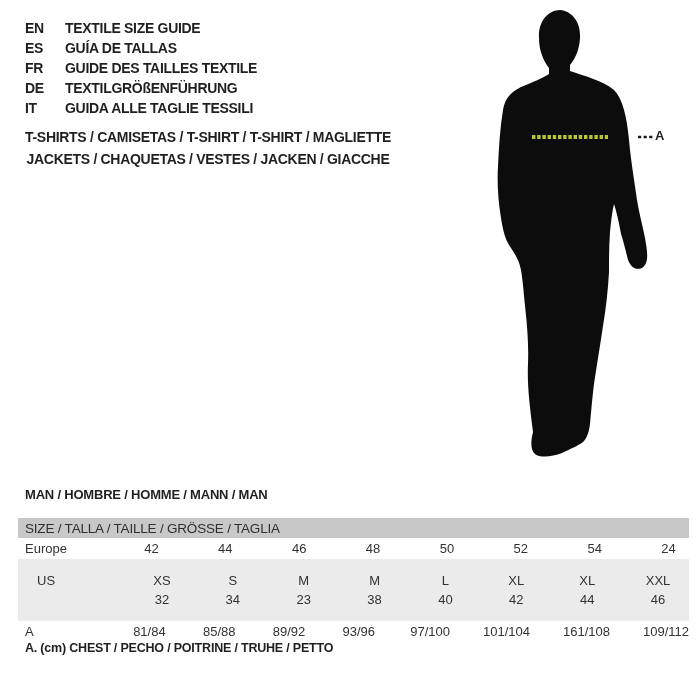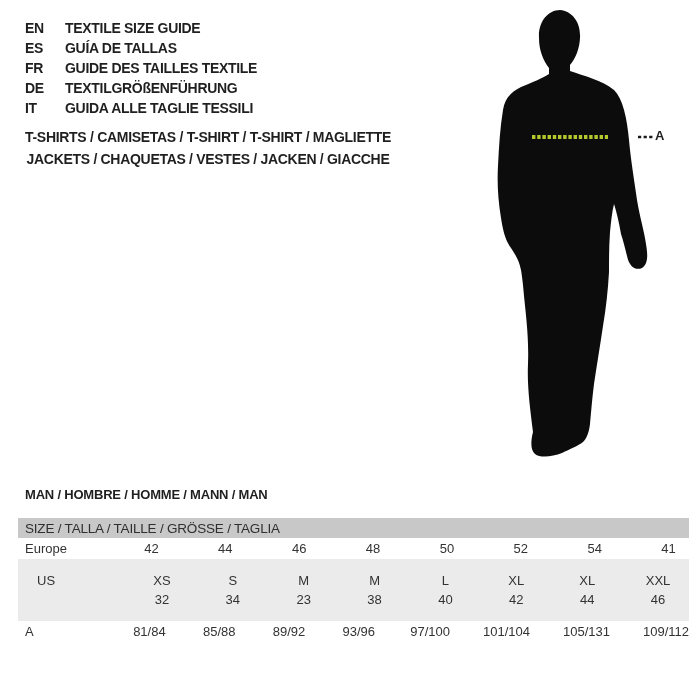--- a/index.html
+++ b/index.html
@@ -137,21 +137,21 @@
 
     <div class="t-row">
       <span class="t-label">Europe</span>
       <span class="t-cell">42</span>
       <span class="t-cell">44</span>
       <span class="t-cell">46</span>
       <span class="t-cell">48</span>
       <span class="t-cell">50</span>
       <span class="t-cell">52</span>
       <span class="t-cell">54</span>
-      <span class="t-cell">41</span>
+      <span class="t-cell">24</span>
     </div>
 
     <div class="t-band">
       <div class="t-row">
         <span class="t-label">US</span>
         <span class="t-cell">XS</span>
         <span class="t-cell">S</span>
         <span class="t-cell">M</span>
         <span class="t-cell">M</span>
         <span class="t-cell">L</span>
@@ -173,19 +173,20 @@
     </div>
 
     <div class="t-row">
       <span class="t-label">A</span>
       <span class="t-cell">81/84</span>
       <span class="t-cell">85/88</span>
       <span class="t-cell">89/92</span>
       <span class="t-cell">93/96</span>
       <span class="t-cell">97/100</span>
       <span class="t-cell">101/104</span>
-      <span class="t-cell">105/131</span>
+      <span class="t-cell">161/108</span>
       <span class="t-cell">109/112</span>
     </div>
   </div>
 
+  <div class="footnote">A. (cm) CHEST / PECHO / POITRINE / TRUHE / PETTO</div>
 
 </div>
 
 </body></html>

